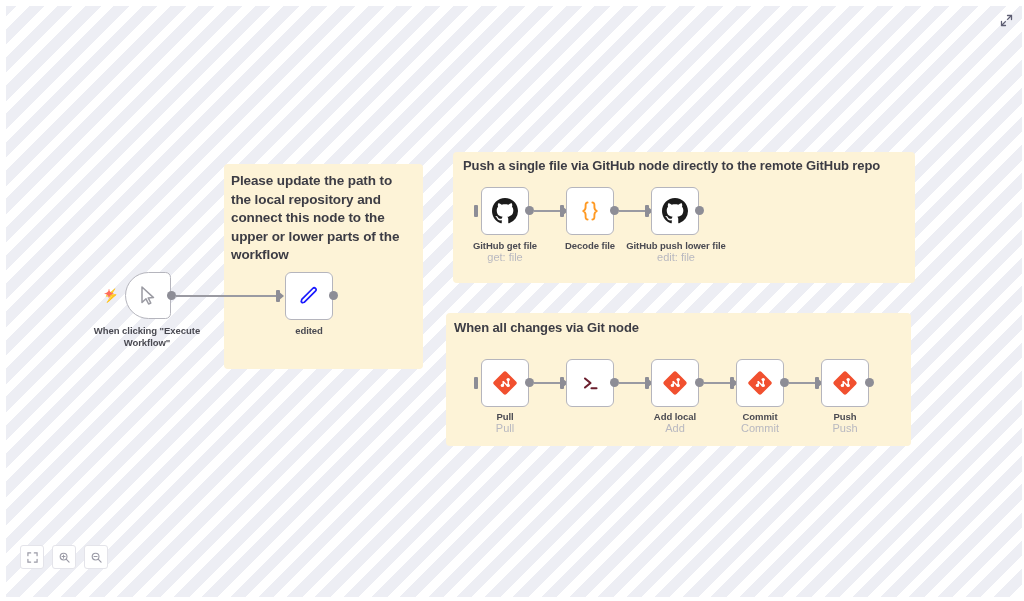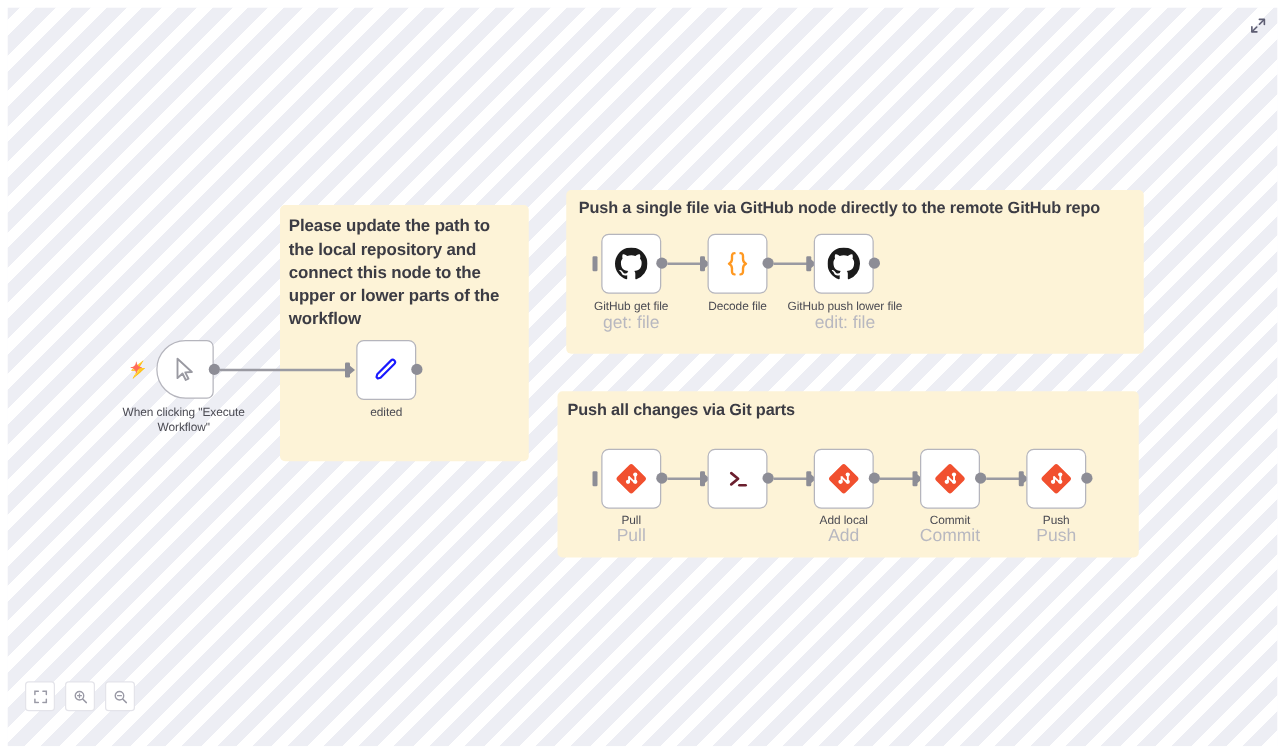--- a/index.html
+++ b/index.html
@@ -75,29 +75,29 @@
     border-radius: 26px 6px 6px 26px;
     width: 46px;
     height: 47px;
   }
   .node svg { display: block; }
 
   .node-label {
     position: absolute;
     text-align: center;
     font-size: 9.5px;
-    font-weight: normal;
+    font-weight: bold;
     color: #4a4a52;
     line-height: 11.5px;
     letter-spacing: -0.05px;
   }
   .node-sublabel {
     position: absolute;
     text-align: center;
-    font-size: 14px;
+    font-size: 11px;
     color: #b8b8c0;
     line-height: 11px;
   }
 
   
   .conn-line {
     position: absolute;
     height: 1.6px;
     background: #9a9aa2;
   }
@@ -178,21 +178,21 @@
     </svg>
   </div>
 
   <div class="sticky" style="left:218px; top:158px; width:199px; height:205px;"></div>
   <div class="sticky-body" style="left:225px; top:166px; width:184px;">Please update the path to the local repository and connect this node to the upper or lower parts of the workflow</div>
 
   <div class="sticky" style="left:447px; top:146px; width:462px; height:131px;"></div>
   <div class="sticky-heading" style="left:457px; top:152px; width:446px;">Push a single file via GitHub node directly to the remote GitHub repo</div>
 
   <div class="sticky" style="left:440px; top:307px; width:465px; height:133px;"></div>
-  <div class="sticky-heading" style="left:448px; top:314px; width:450px;">Push all changes via Git parts</div>
+  <div class="sticky-heading" style="left:448px; top:314px; width:450px;">When all changes via Git node</div>
 
   <div class="bolt" style="left:97px; top:283px;">⚡</div>
   <div class="bolt" style="left:98px; top:282px; font-size:12px; color:#ff6d5a;">✦</div>
 
   <div class="node trigger" style="left:119px; top:266px;">
     <svg width="22" height="22" viewBox="0 0 22 22">
       <path d="M5 2 L5 17.5 L9 13.8 L11.6 19 L13.8 18 L11.2 12.9 L16.5 12.6 Z" fill="none" stroke="#9a9aa2" stroke-width="1.5" stroke-linejoin="round"></path>
     </svg>
   </div>
   <div class="out-dot" style="left:161px; top:285px;"></div>

